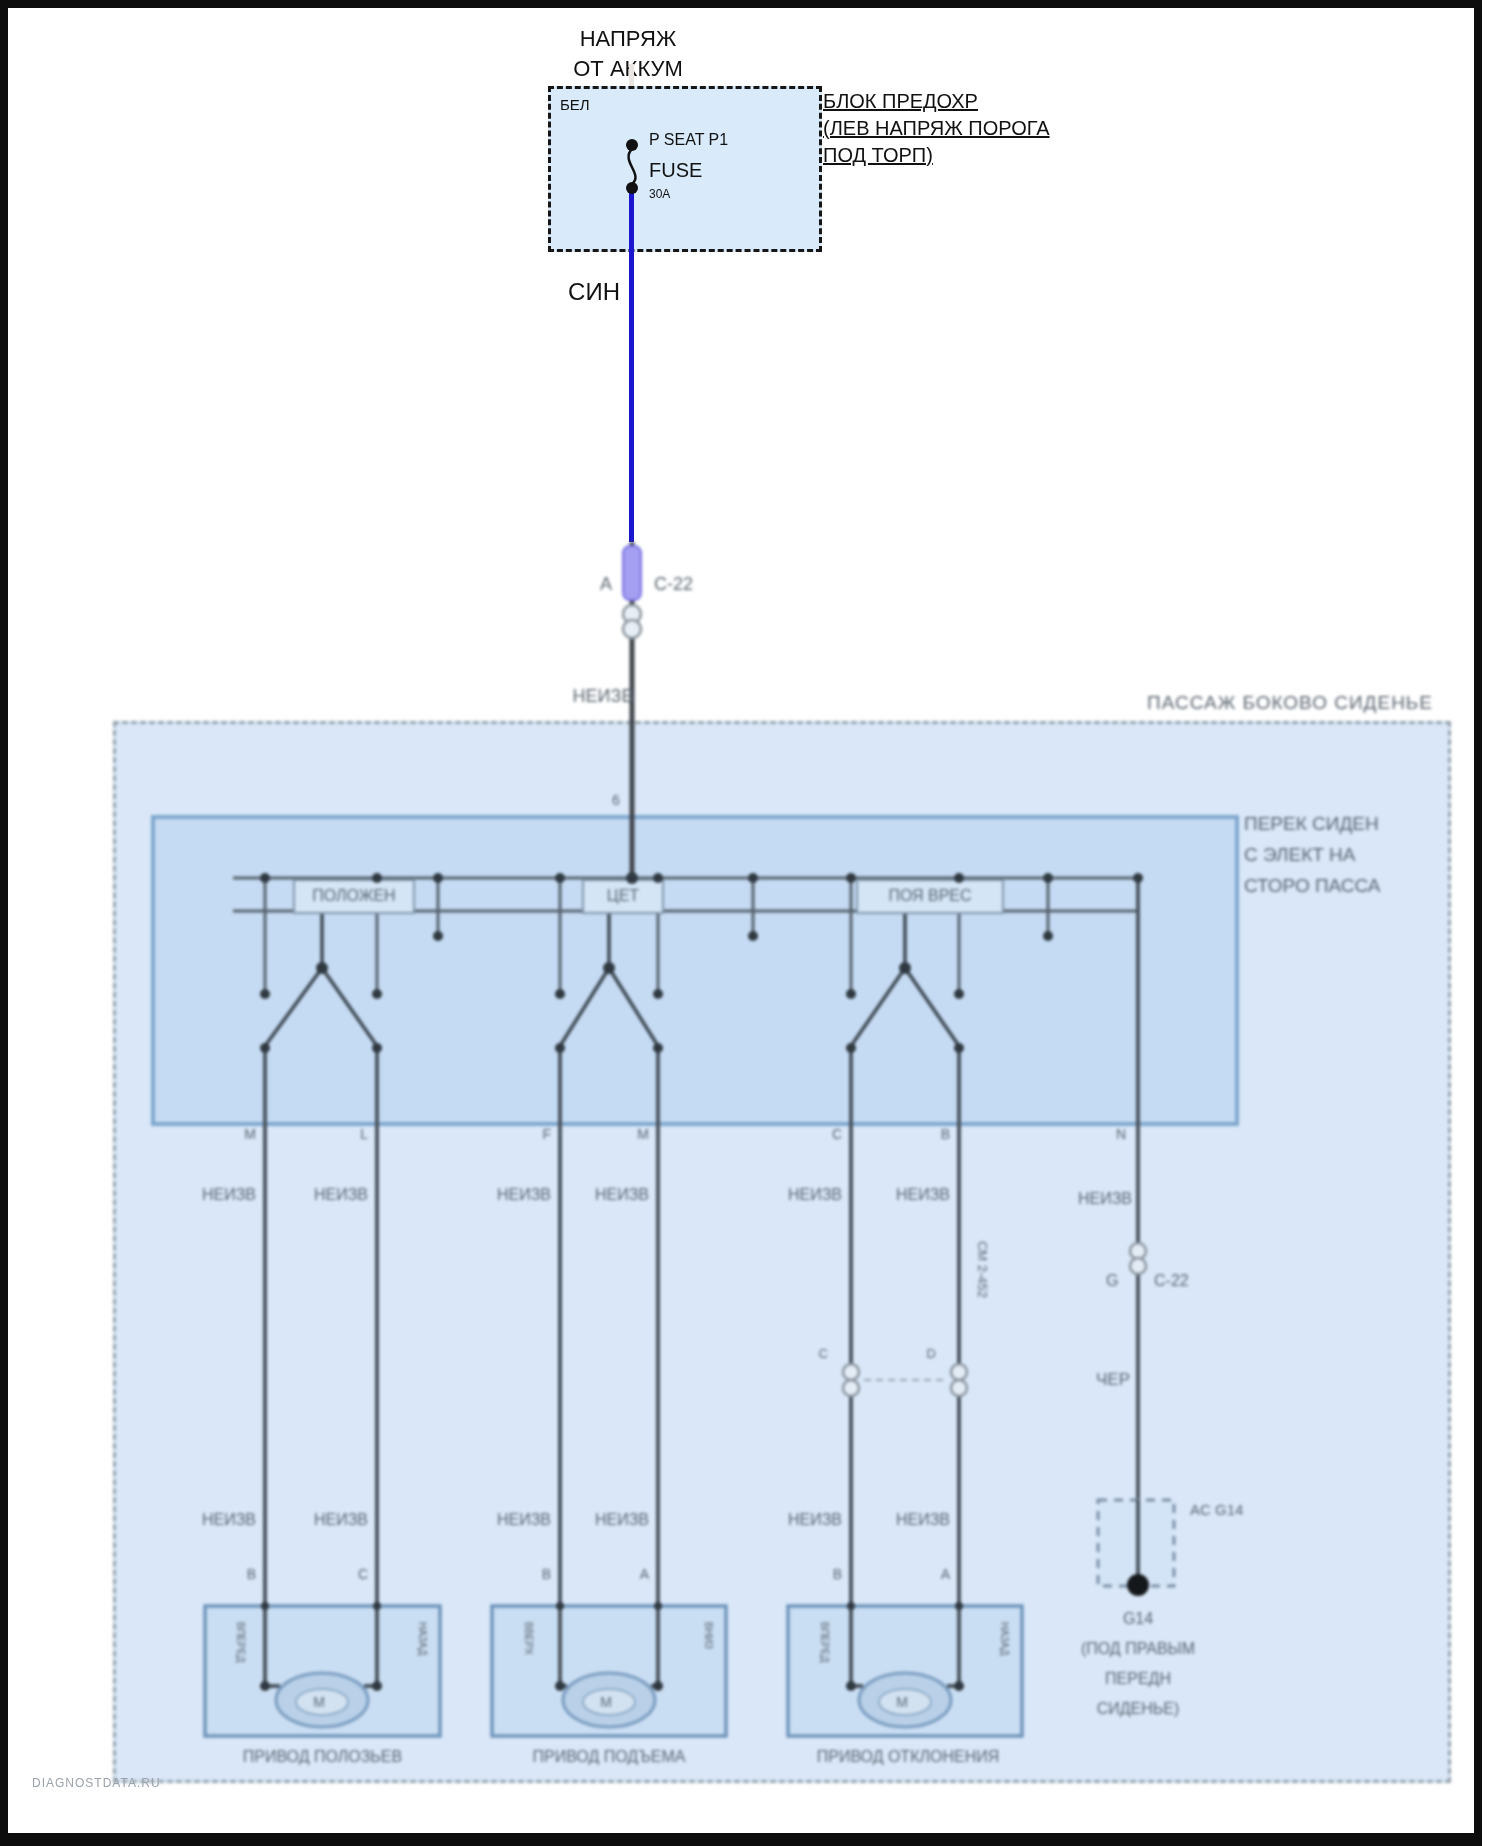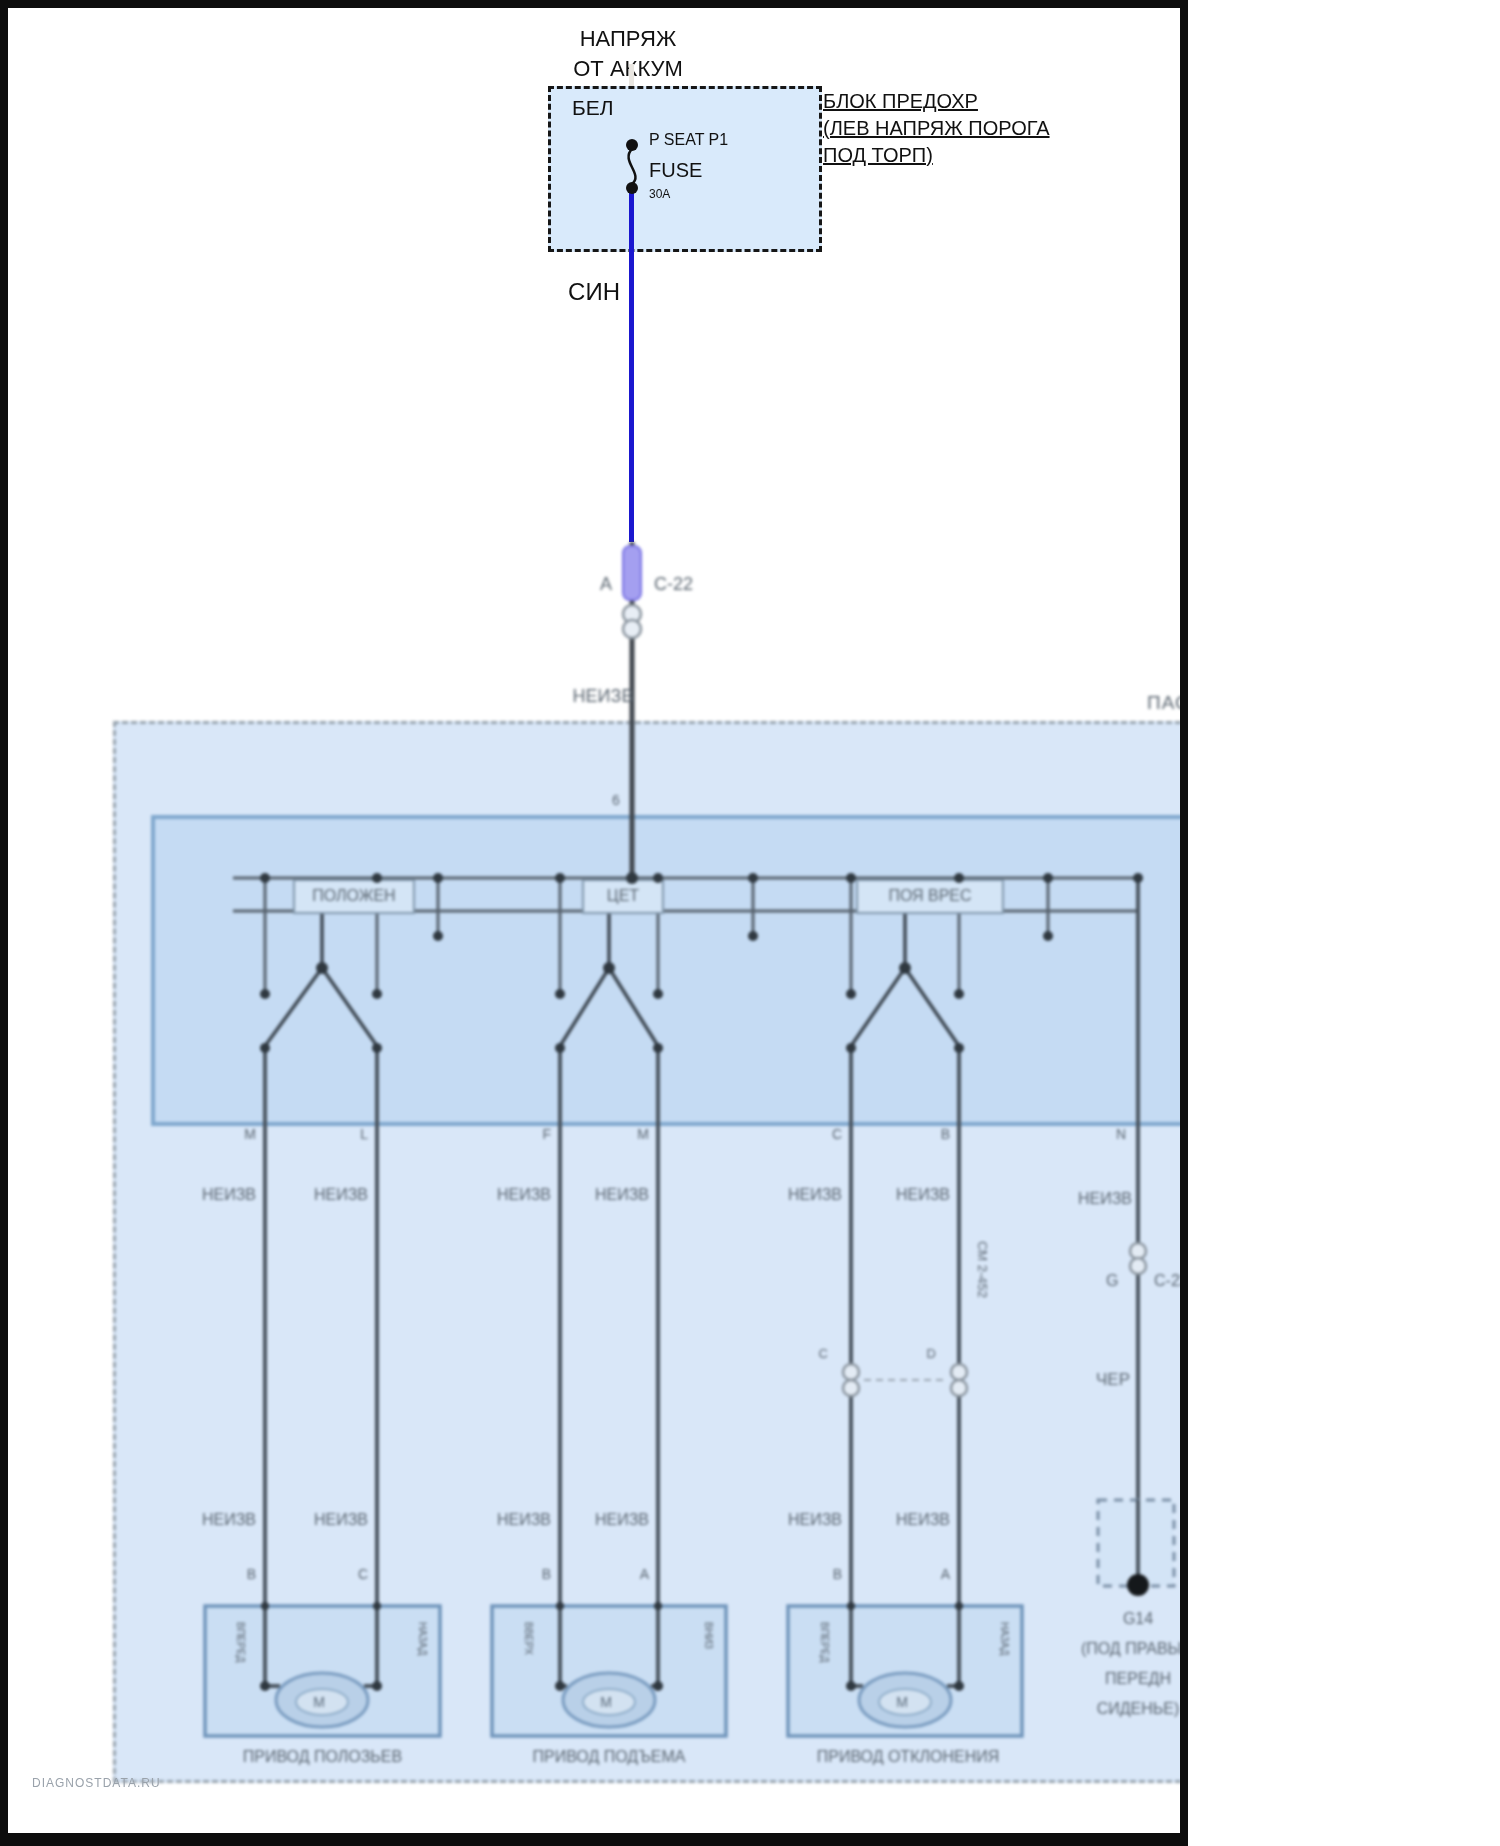--- a/index.html
+++ b/index.html
@@ -1,17 +1,17 @@
 <!DOCTYPE html>
 <html><head>
 <meta charset="utf-8">
 <style>
   html,body{margin:0;padding:0;background:#fff;}
   #canvas{
-    position:relative;width:1188px;height:1846px;background:#ffffff;
+    position:relative;width:1482px;height:1846px;background:#ffffff;
     box-sizing:border-box;border:8px solid #0d0d0d;border-bottom-width:13px;
     overflow:hidden;font-family:"Liberation Sans",sans-serif;
   }
   .abs{position:absolute;}
   .txt{position:absolute;color:#111;font-family:"Liberation Sans",sans-serif;white-space:nowrap;}
   .grey{color:#5a6570;}
   .blur{filter:blur(1.5px);}
   .ctr{text-align:center;}
   .rgt{text-align:right;}
   .rot{transform:rotate(90deg);transform-origin:left top;}
@@ -23,21 +23,21 @@
 <div id="canvas">
 
   <div class="txt ctr" style="left:540px;top:16px;width:160px;font-size:22px;line-height:30px;font-weight:500;">
     <div>НАПРЯЖ</div>
     <div>ОТ АККУМ</div>
   </div>
 
   <div class="abs" style="left:621px;top:56px;width:5px;height:82px;background:#e9e6e1;"></div>
 
   <div class="abs" style="left:540px;top:78px;width:268px;height:160px;background:#d9eafb;border:3px dashed #161616;"></div>
-  <div class="txt" style="left:564px;top:88px;font-size:21px;">БЕЛ</div>
+  <div class="txt" style="left:552px;top:88px;font-size:15px;">БЕЛ</div>
 
   <svg width="1500" height="260" style="z-index:3;">
     <circle cx="624" cy="137" r="6" fill="#111"></circle>
     <circle cx="624" cy="180" r="6" fill="#111"></circle>
     <path d="M624,141 C 612,153 636,166 624,176" stroke="#111" stroke-width="2.5" fill="none"></path>
   </svg>
   <div class="txt" style="left:641px;top:123px;font-size:16px;">P SEAT P1</div>
   <div class="txt" style="left:641px;top:151px;font-size:20px;">FUSE</div>
   <div class="txt" style="left:641px;top:179px;font-size:12px;">30A</div>
 

